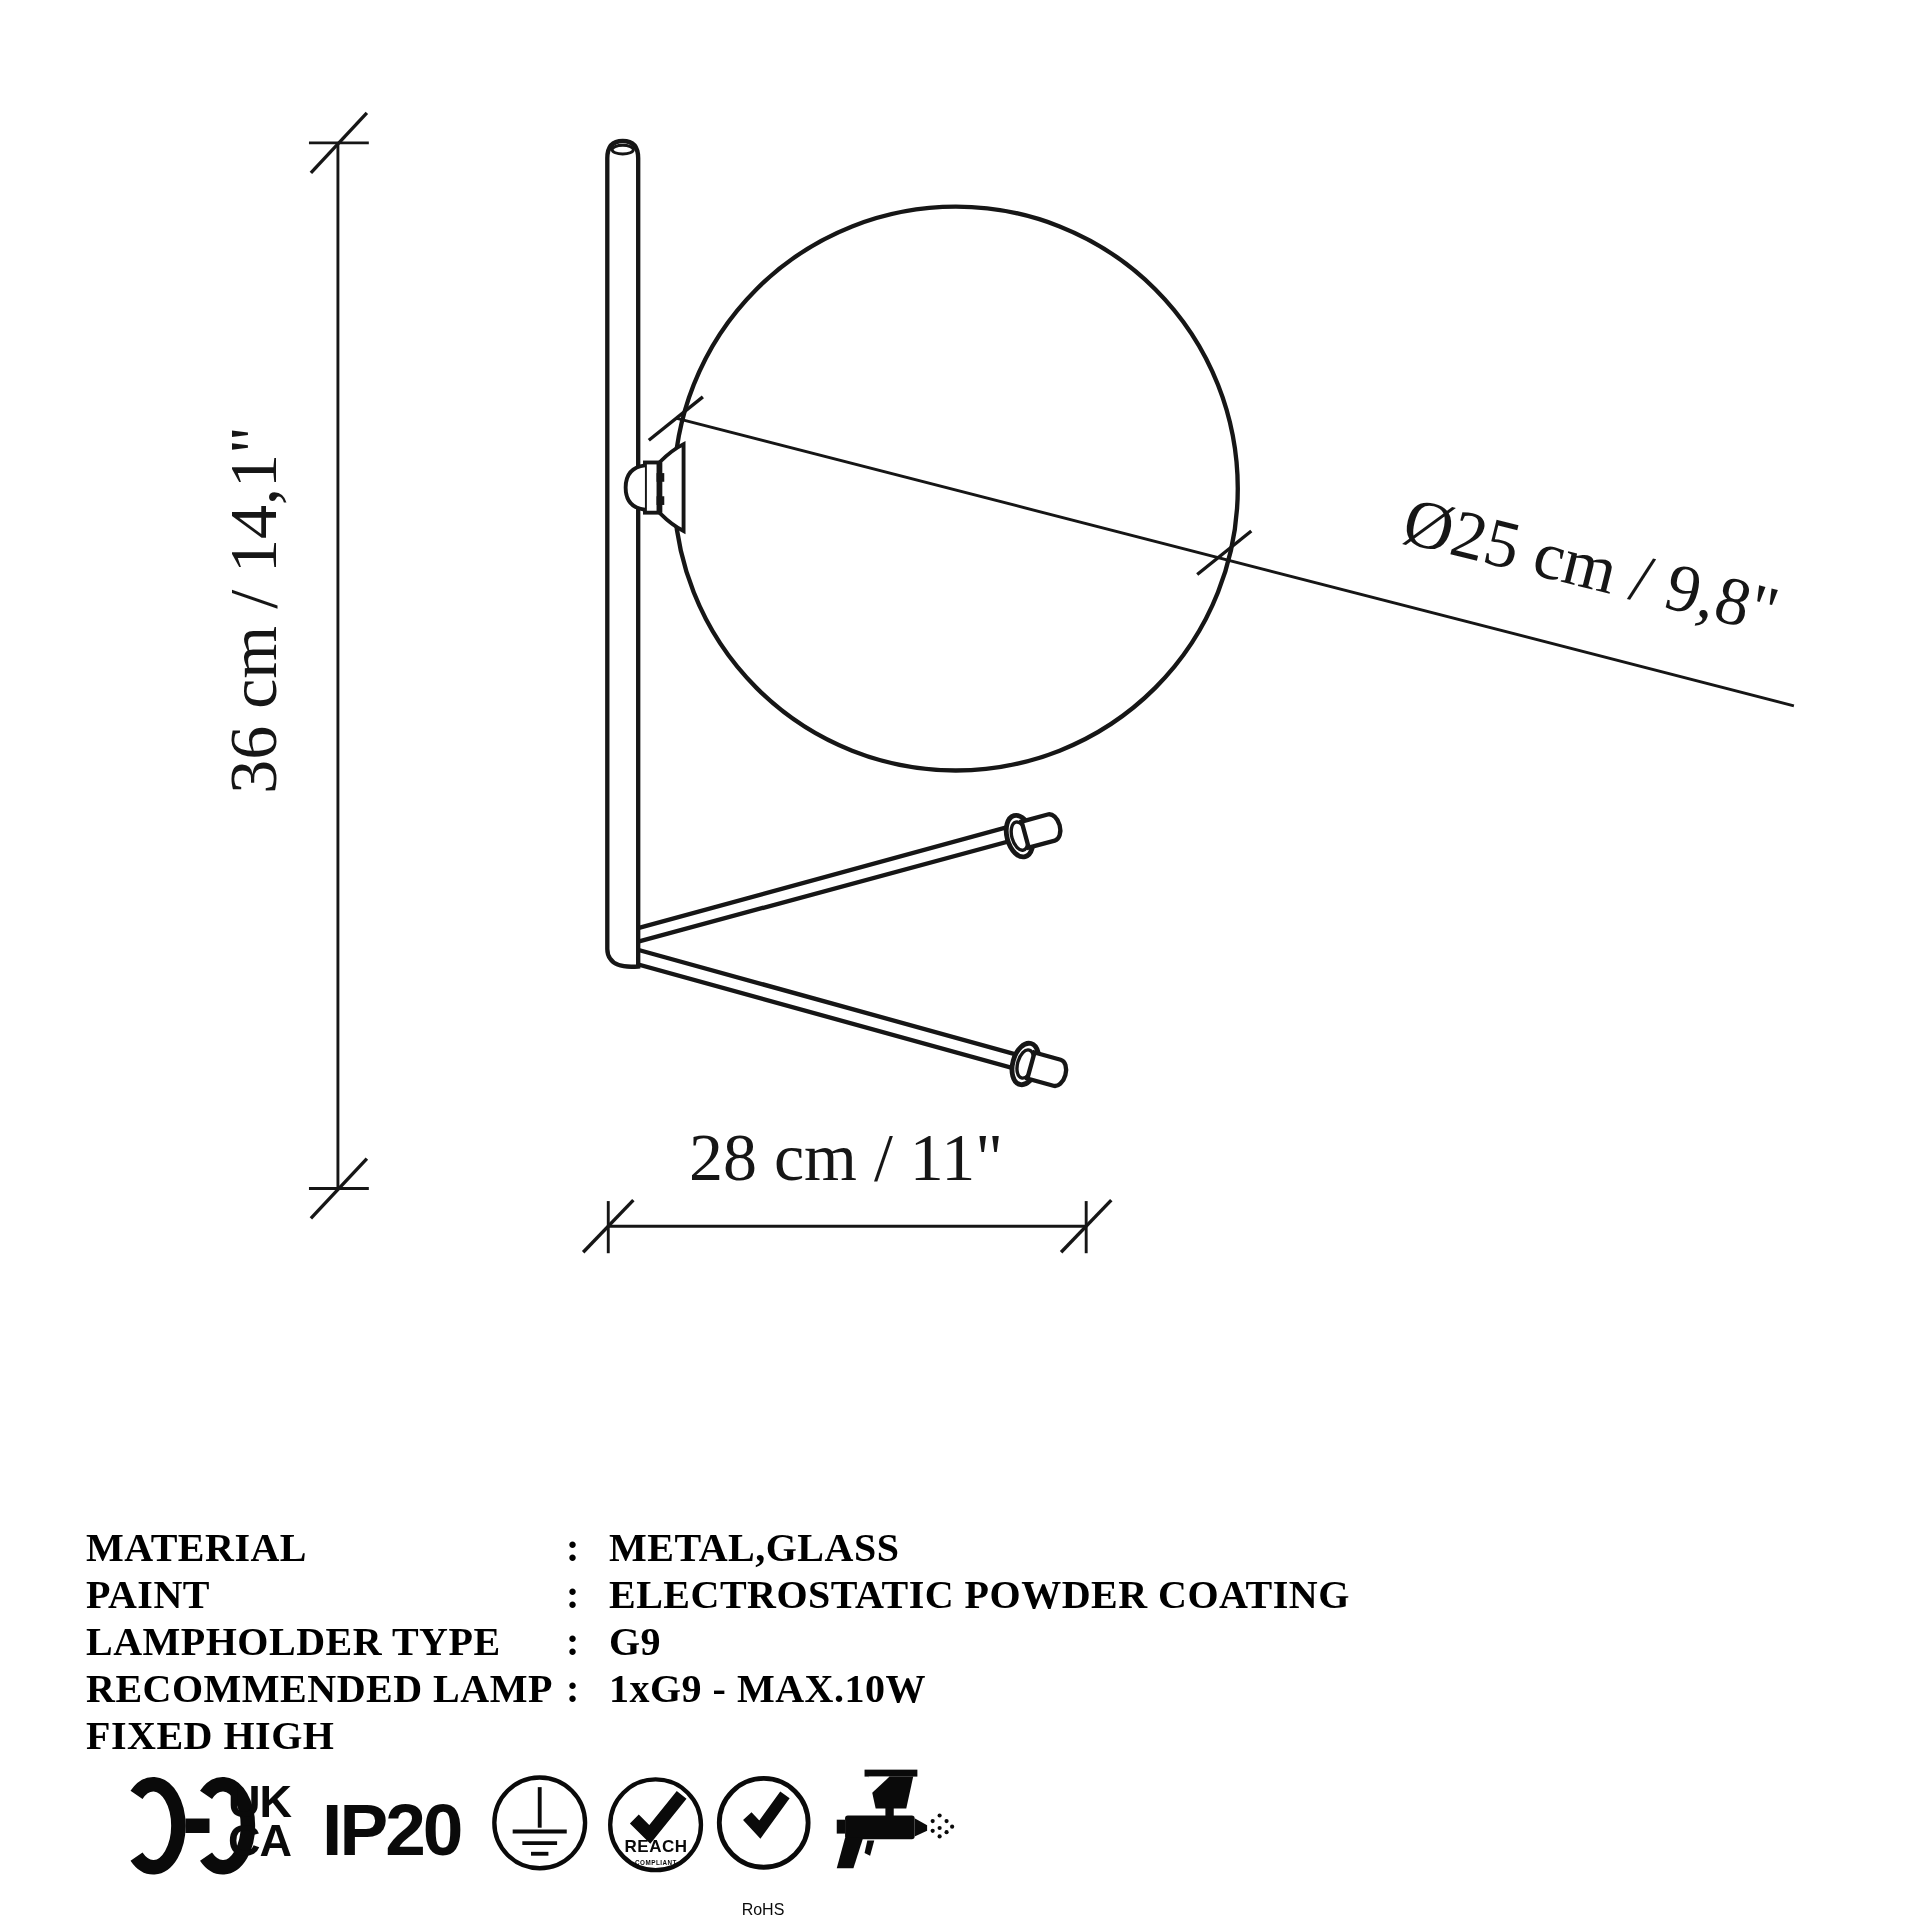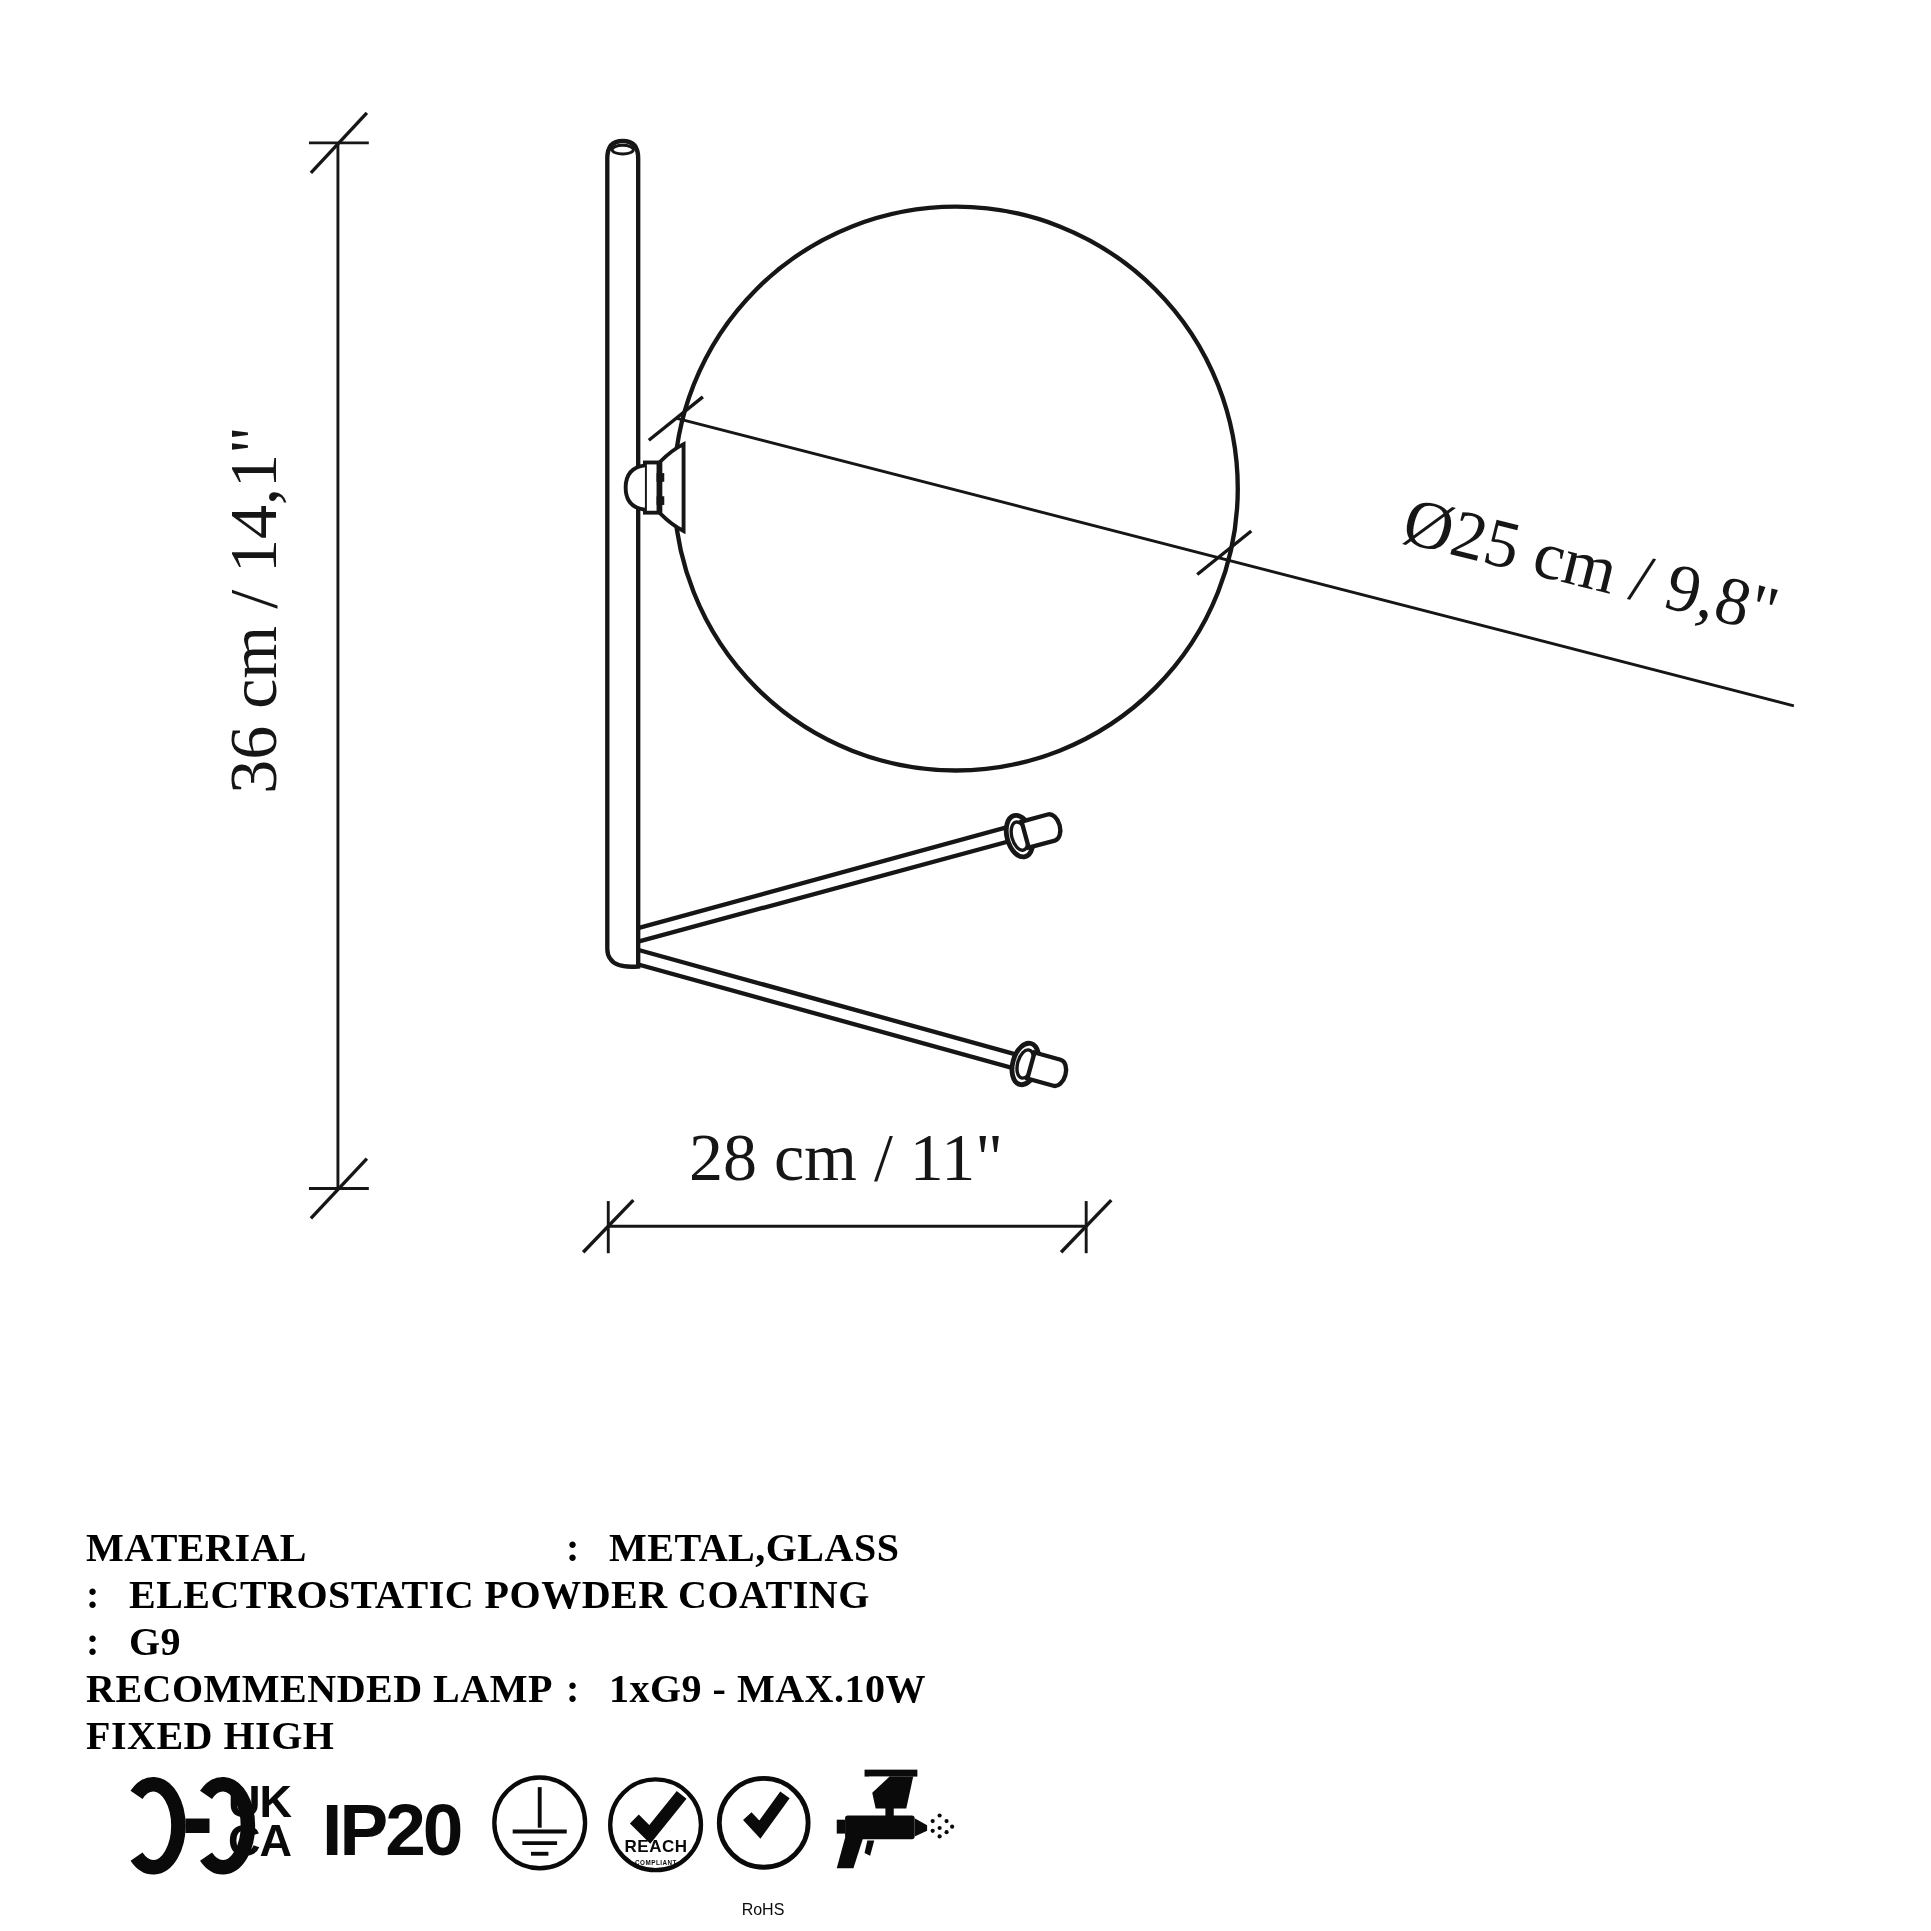--- a/index.html
+++ b/index.html
@@ -131,24 +131,26 @@
 
   <div class="dim-label" id="dim-width-label" style="left:846px;top:1157px;transform:translate(-50%,-50%);">28 cm / 11"</div>
 
   <div id="spec-block">
     <div class="spec-row">
       <span class="spec-label">MATERIAL</span>
       <span class="spec-sep">:</span>
       <span class="spec-value">METAL,GLASS</span>
     </div>
     <div class="spec-row">
+      <span class="spec-label">PAINT</span>
       <span class="spec-sep">:</span>
       <span class="spec-value">ELECTROSTATIC POWDER COATING</span>
     </div>
     <div class="spec-row">
+      <span class="spec-label">LAMPHOLDER TYPE</span>
       <span class="spec-sep">:</span>
       <span class="spec-value">G9</span>
     </div>
     <div class="spec-row">
       <span class="spec-label">RECOMMENDED LAMP</span>
       <span class="spec-sep">:</span>
       <span class="spec-value">1xG9 - MAX.10W</span>
     </div>
     <div class="spec-row">
       <span class="spec-label">FIXED HIGH</span>

